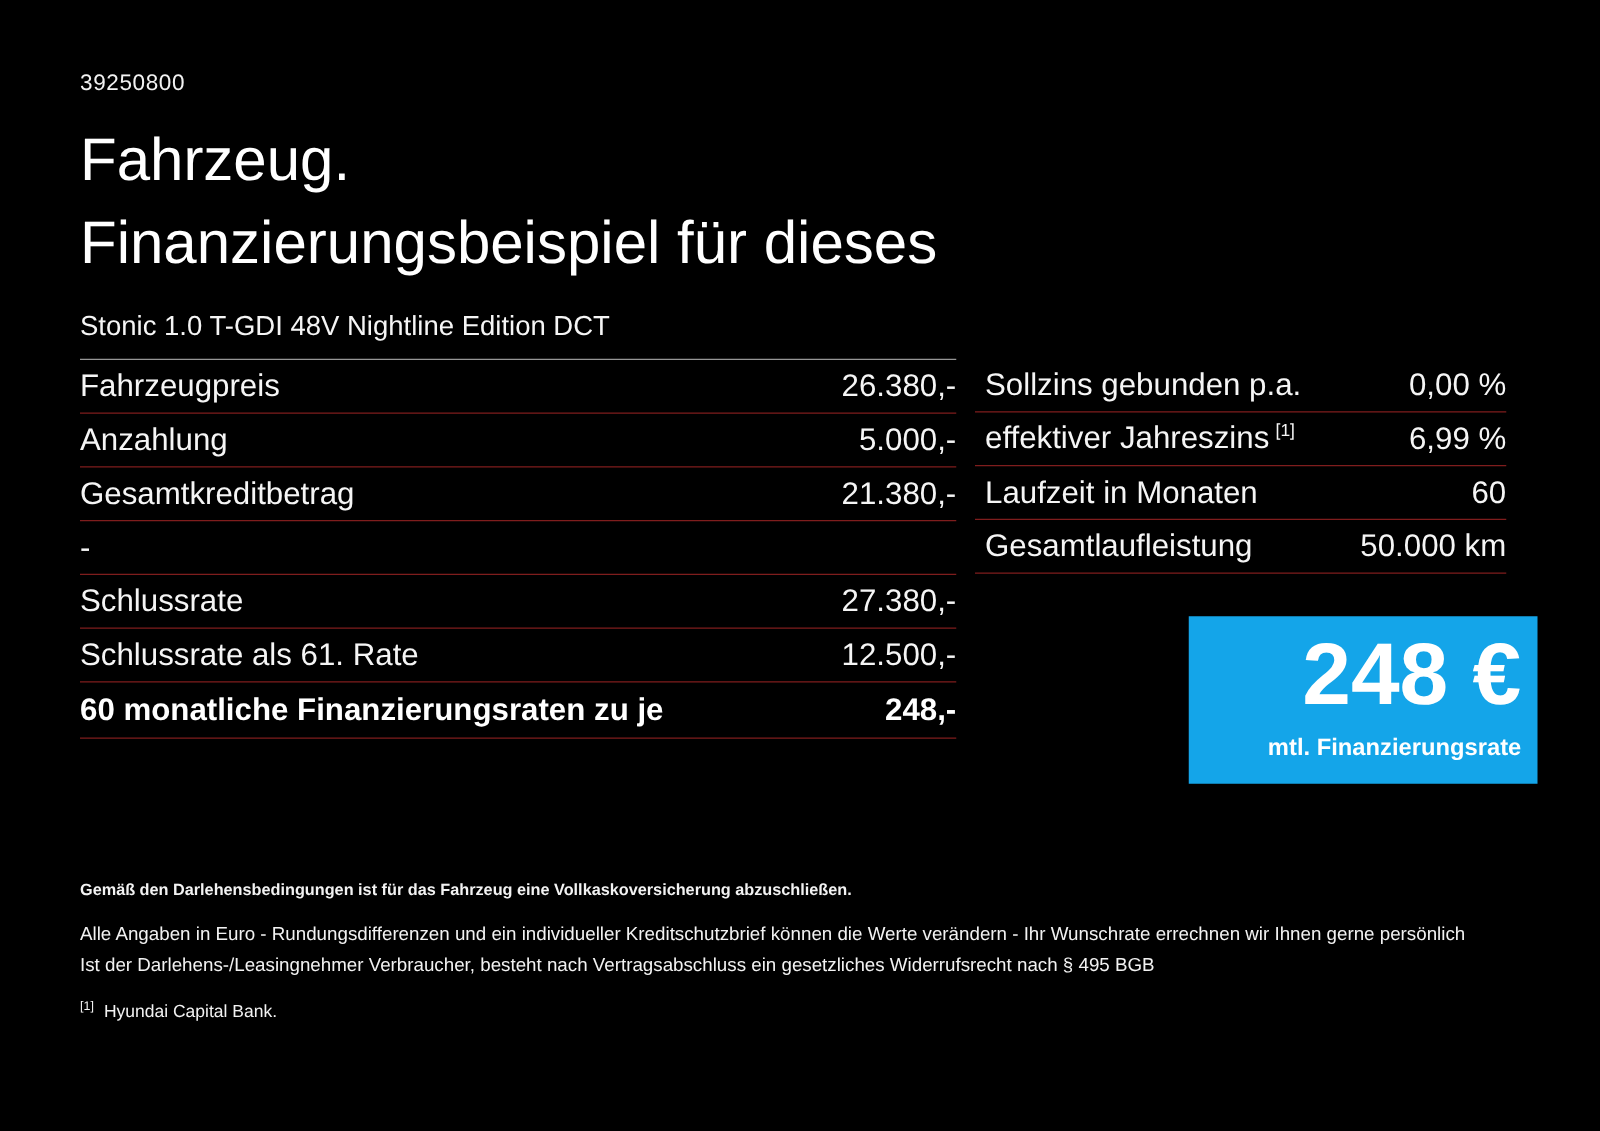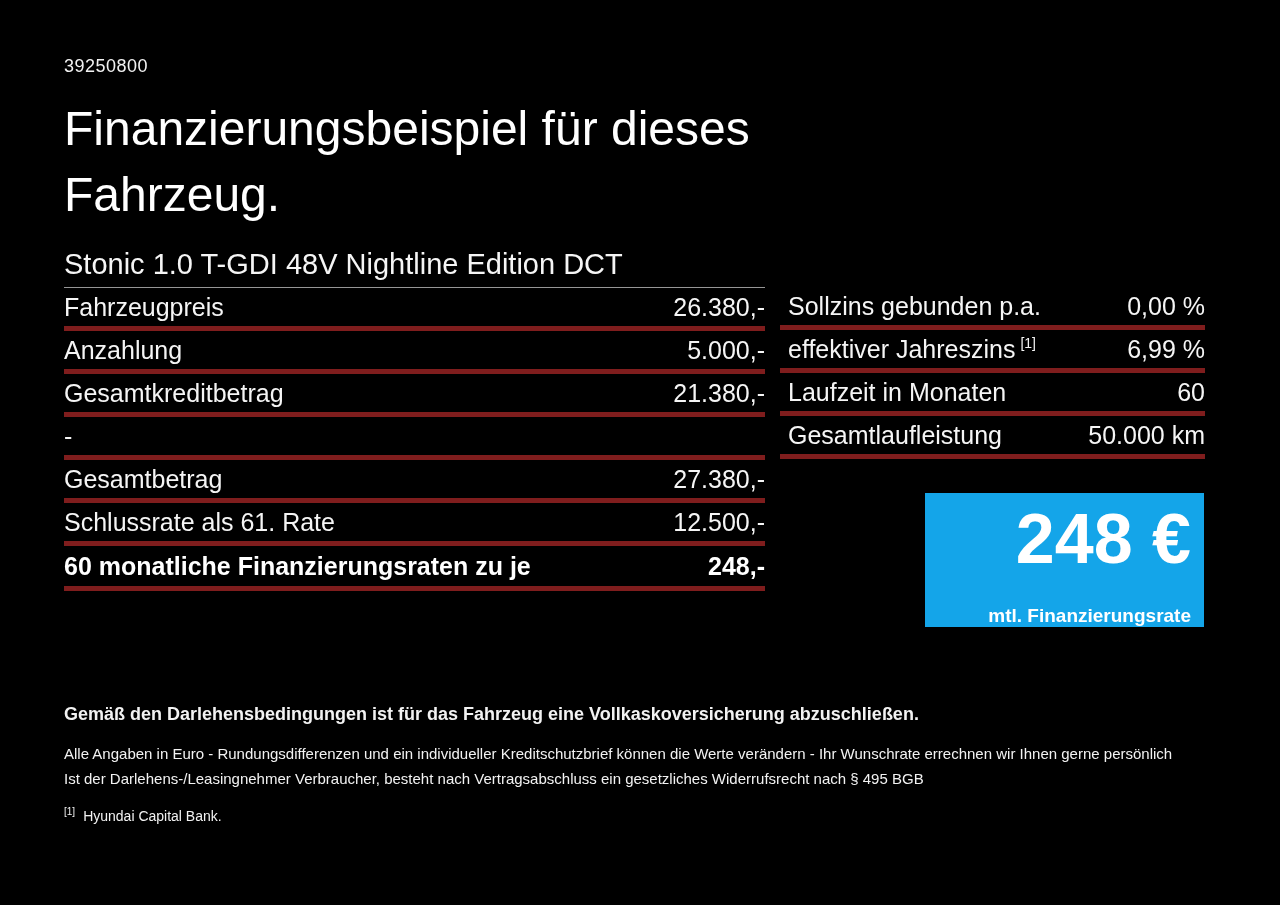--- a/index.html
+++ b/index.html
@@ -27,65 +27,64 @@
     left: 64px; top: 96px;
     font-size: 48px;
     font-weight: 400;
     line-height: 66px;
     color: #ffffff;
   }
 
   .vehicle-model {
     position: absolute;
     left: 64px; top: 248px;
-    font-size: 29px;
+    font-size: 22px;
     font-weight: 400;
     color: #f5f5f5;
   }
 
   .finance-table-left {
     position: absolute;
     left: 64px; top: 287px;
     width: 701px;
     border-top: 1px solid #969696;
   }
   .finance-table-right {
     position: absolute;
     left: 780px; top: 287px;
     width: 425px;
   }
   .ft-row {
     height: 43px;
     display: flex;
     align-items: center;
     justify-content: space-between;
-    border-bottom: 5px solid #7f1d1d;
+    border-bottom: 1px solid #7f1d1d;
     font-size: 25px;
     color: #f5f5f5;
   }
   .finance-table-right .ft-row { padding-left: 8px; }
   .ft-row.bold { font-weight: 700; color: #ffffff; height: 45px; }
   .ft-label { white-space: nowrap; }
   .ft-label sup {
     font-size: 14px;
     vertical-align: super;
     margin-left: 5px;
   }
   .ft-value { white-space: nowrap; text-align: right; }
 
   .rate-box {
     position: absolute;
-    left: 925px; top: 493px;
+    left: 951px; top: 493px;
     width: 279px; height: 134px;
     background: #14a5e9;
     display: flex;
     flex-direction: column;
     align-items: flex-end;
     padding: 10px 13px 0 0;
-    justify-content: space-between;
   }
   .rate-amount {
     font-size: 70px;
     font-weight: 700;
     line-height: 72px;
     color: #ffffff;
     white-space: nowrap;
   }
   .rate-caption {
     margin-top: 13px;
@@ -95,21 +94,21 @@
     white-space: nowrap;
   }
 
   .footer {
     position: absolute;
     left: 64px; top: 704px;
     width: 1160px;
     color: #f2f2f2;
   }
   .footer .insurance-note {
-    font-size: 18px;
+    font-size: 13px;
     font-weight: 700;
     margin-bottom: 17px;
   }
   .footer .disclaimer-line {
     font-size: 15px;
     font-weight: 400;
     line-height: 24.5px;
   }
   .footer .footnote {
     margin-top: 15px;
@@ -121,22 +120,22 @@
     vertical-align: super;
     margin-right: 8px;
   }
 </style>
 </head>
 <body>
 
 <div class="vehicle-id">39250800</div>
 
 <div class="page-title">
+  <div>Fahrzeug.</div>
   <div>Finanzierungsbeispiel für dieses</div>
-  <div>Fahrzeug.</div>
 </div>
 
 <div class="vehicle-model">Stonic 1.0 T-GDI 48V Nightline Edition DCT</div>
 
 <div class="finance-table-left">
   <div class="ft-row">
     <span class="ft-label">Fahrzeugpreis</span>
     <span class="ft-value">26.380,-</span>
   </div>
   <div class="ft-row">
@@ -144,21 +143,21 @@
     <span class="ft-value">5.000,-</span>
   </div>
   <div class="ft-row">
     <span class="ft-label">Gesamtkreditbetrag</span>
     <span class="ft-value">21.380,-</span>
   </div>
   <div class="ft-row">
     <span class="ft-value">-</span>
   </div>
   <div class="ft-row">
-    <span class="ft-label">Gesamtbetrag</span>
+    <span class="ft-label">Schlussrate</span>
     <span class="ft-value">27.380,-</span>
   </div>
   <div class="ft-row">
     <span class="ft-label">Schlussrate als 61. Rate</span>
     <span class="ft-value">12.500,-</span>
   </div>
   <div class="ft-row bold">
     <span class="ft-label">60 monatliche Finanzierungsraten zu je</span>
     <span class="ft-value">248,-</span>
   </div>

